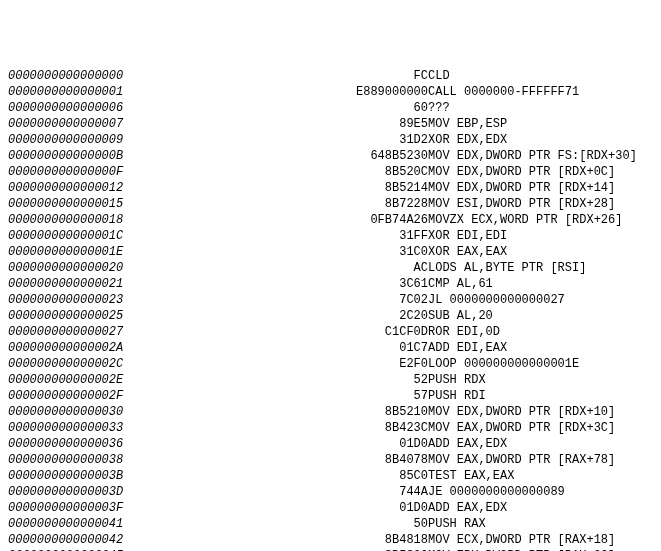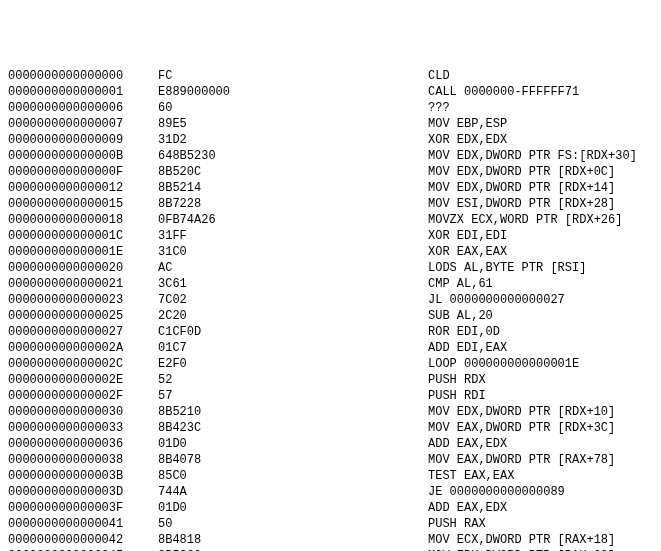--- a/index.html
+++ b/index.html
@@ -19,24 +19,26 @@
     .disasm-container {
       width: 661px;
     }
     .disasm-row {
       display: flex;
       height: 16px;
     }
     .col-addr {
       width: 150px;
       flex-shrink: 0;
+      font-style: italic;
     }
     .col-bytes {
       width: 270px;
       flex-shrink: 0;
+      text-align: right;
     }
     .col-mnemonic {
       flex: 1;
     }
   </style>
 </head>
 <body>
 
 
 

